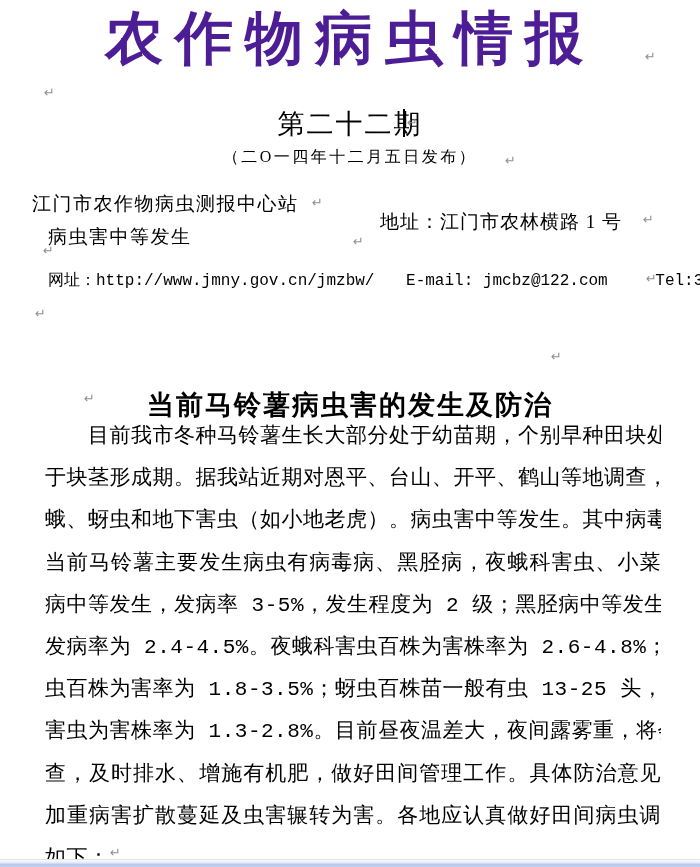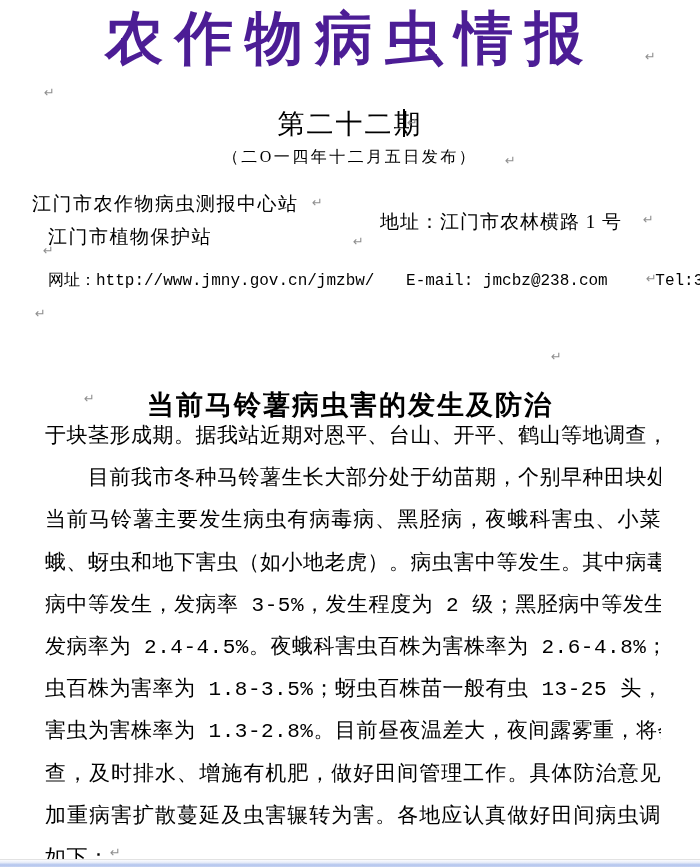--- a/index.html
+++ b/index.html
@@ -60,36 +60,36 @@
 <div class="page">
 
   <div class="masthead" style="color: #4c1d95;">农作物病虫情报</div>
 
   <div class="issue">第二十二期</div>
   <div class="caret"></div>
 
   <div class="dateline">（二O一四年十二月五日发布）</div>
 
   <div class="org1">江门市农作物病虫测报中心站</div>
-  <div class="org2">江门市植物保护站</div>
+  <div class="org2">病虫害中等发生</div>
   <div class="addr">地址：江门市农林横路 1 号</div>
 
   <div class="contact">
     <span class="c-web">网址：http://www.jmny.gov.cn/jmzbw/</span>
-    <span class="c-email">E-mail: jmcbz@238.com</span>
+    <span class="c-email">E-mail: jmcbz@122.com</span>
     <span class="c-tel">Tel:3887683</span>
   </div>
 
   <div class="article-title">当前马铃薯病虫害的发生及防治</div>
 
   <div class="doc-body">
+    <div class="bl first">目前我市冬种马铃薯生长大部分处于幼苗期，个别早种田块处</div>
     <div class="bl">于块茎形成期。据我站近期对恩平、台山、开平、鹤山等地调查，</div>
-    <div class="bl first">目前我市冬种马铃薯生长大部分处于幼苗期，个别早种田块处</div>
+    <div class="bl">蛾、蚜虫和地下害虫（如小地老虎）。病虫害中等发生。其中病毒</div>
     <div class="bl">当前马铃薯主要发生病虫有病毒病、黑胫病，夜蛾科害虫、小菜</div>
-    <div class="bl">蛾、蚜虫和地下害虫（如小地老虎）。病虫害中等发生。其中病毒</div>
     <div class="bl">病中等发生，发病率 3-5%，发生程度为 2 级；黑胫病中等发生，</div>
     <div class="bl">发病率为 2.4-4.5%。夜蛾科害虫百株为害株率为 2.6-4.8%；吊丝</div>
     <div class="bl">虫百株为害率为 1.8-3.5%；蚜虫百株苗一般有虫 13-25 头，地下</div>
     <div class="bl">害虫为害株率为 1.3-2.8%。目前昼夜温差大，夜间露雾重，将会</div>
     <div class="bl">查，及时排水、增施有机肥，做好田间管理工作。具体防治意见</div>
     <div class="bl">加重病害扩散蔓延及虫害辗转为害。各地应认真做好田间病虫调</div>
     <div class="bl last">如下：</div>
   </div>
 
   <span class="pilcrow" style="left: 645px; top: 50px; color: rgb(143, 143, 143);">↵</span>

